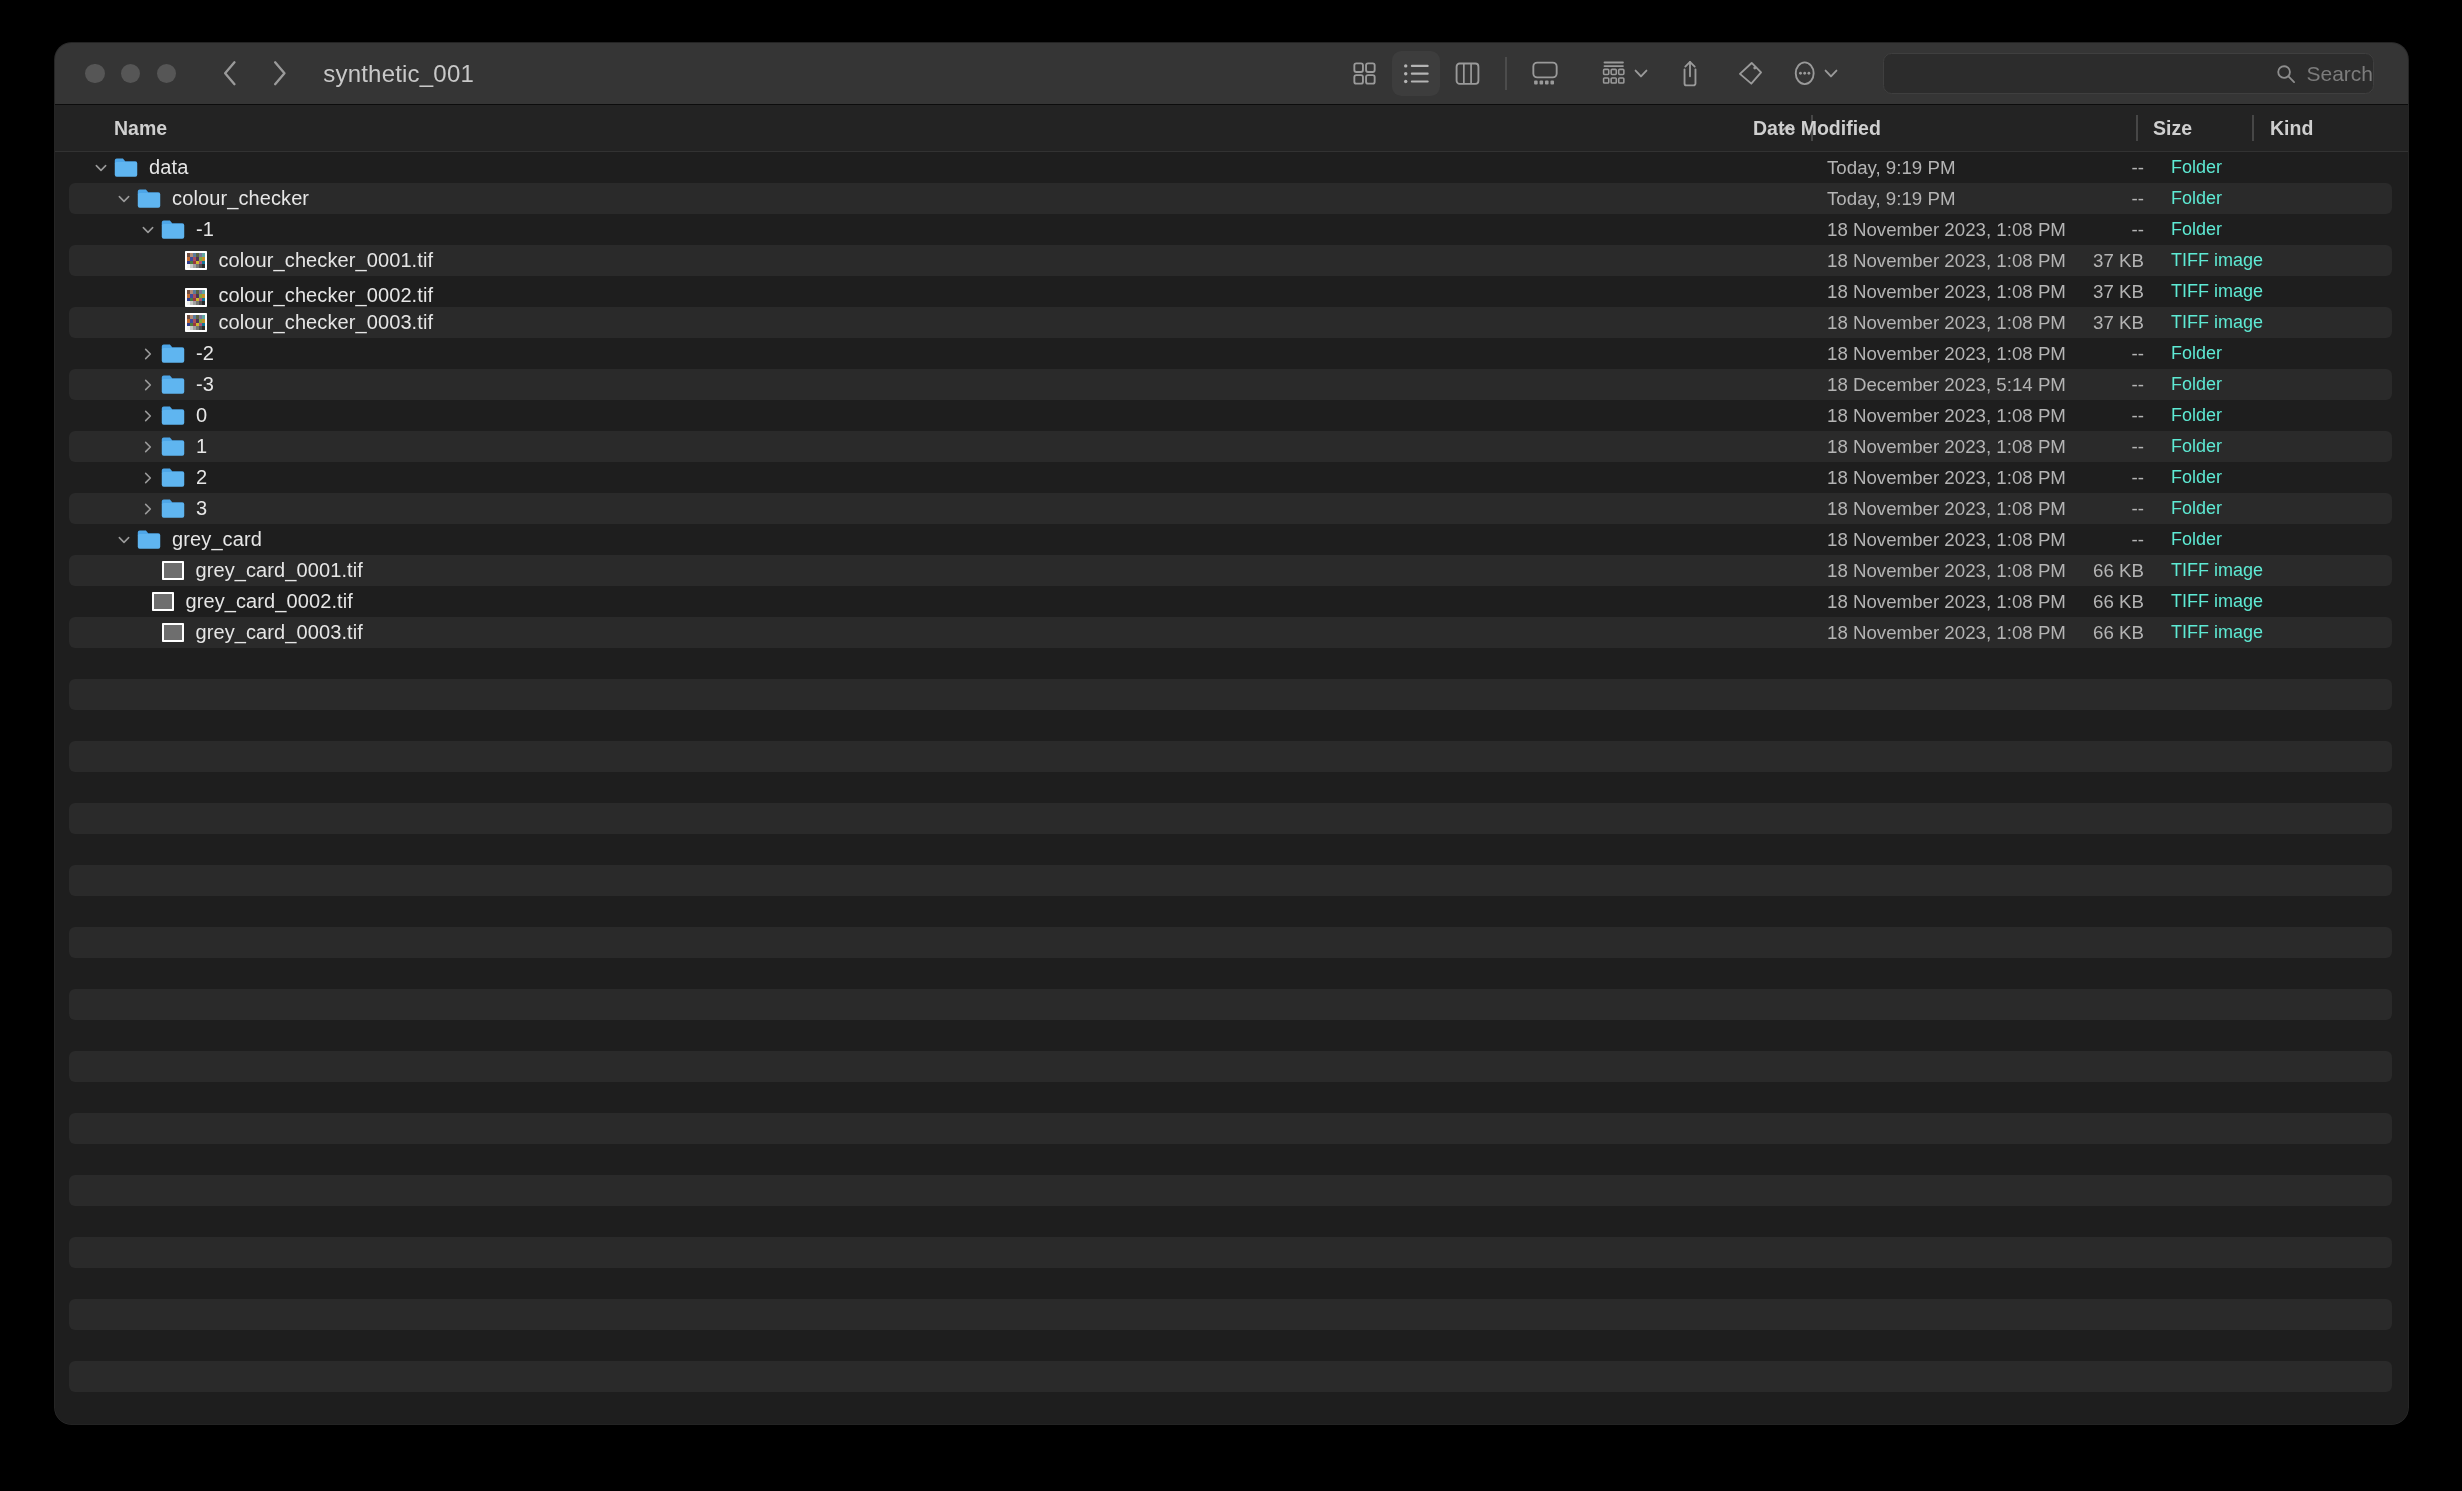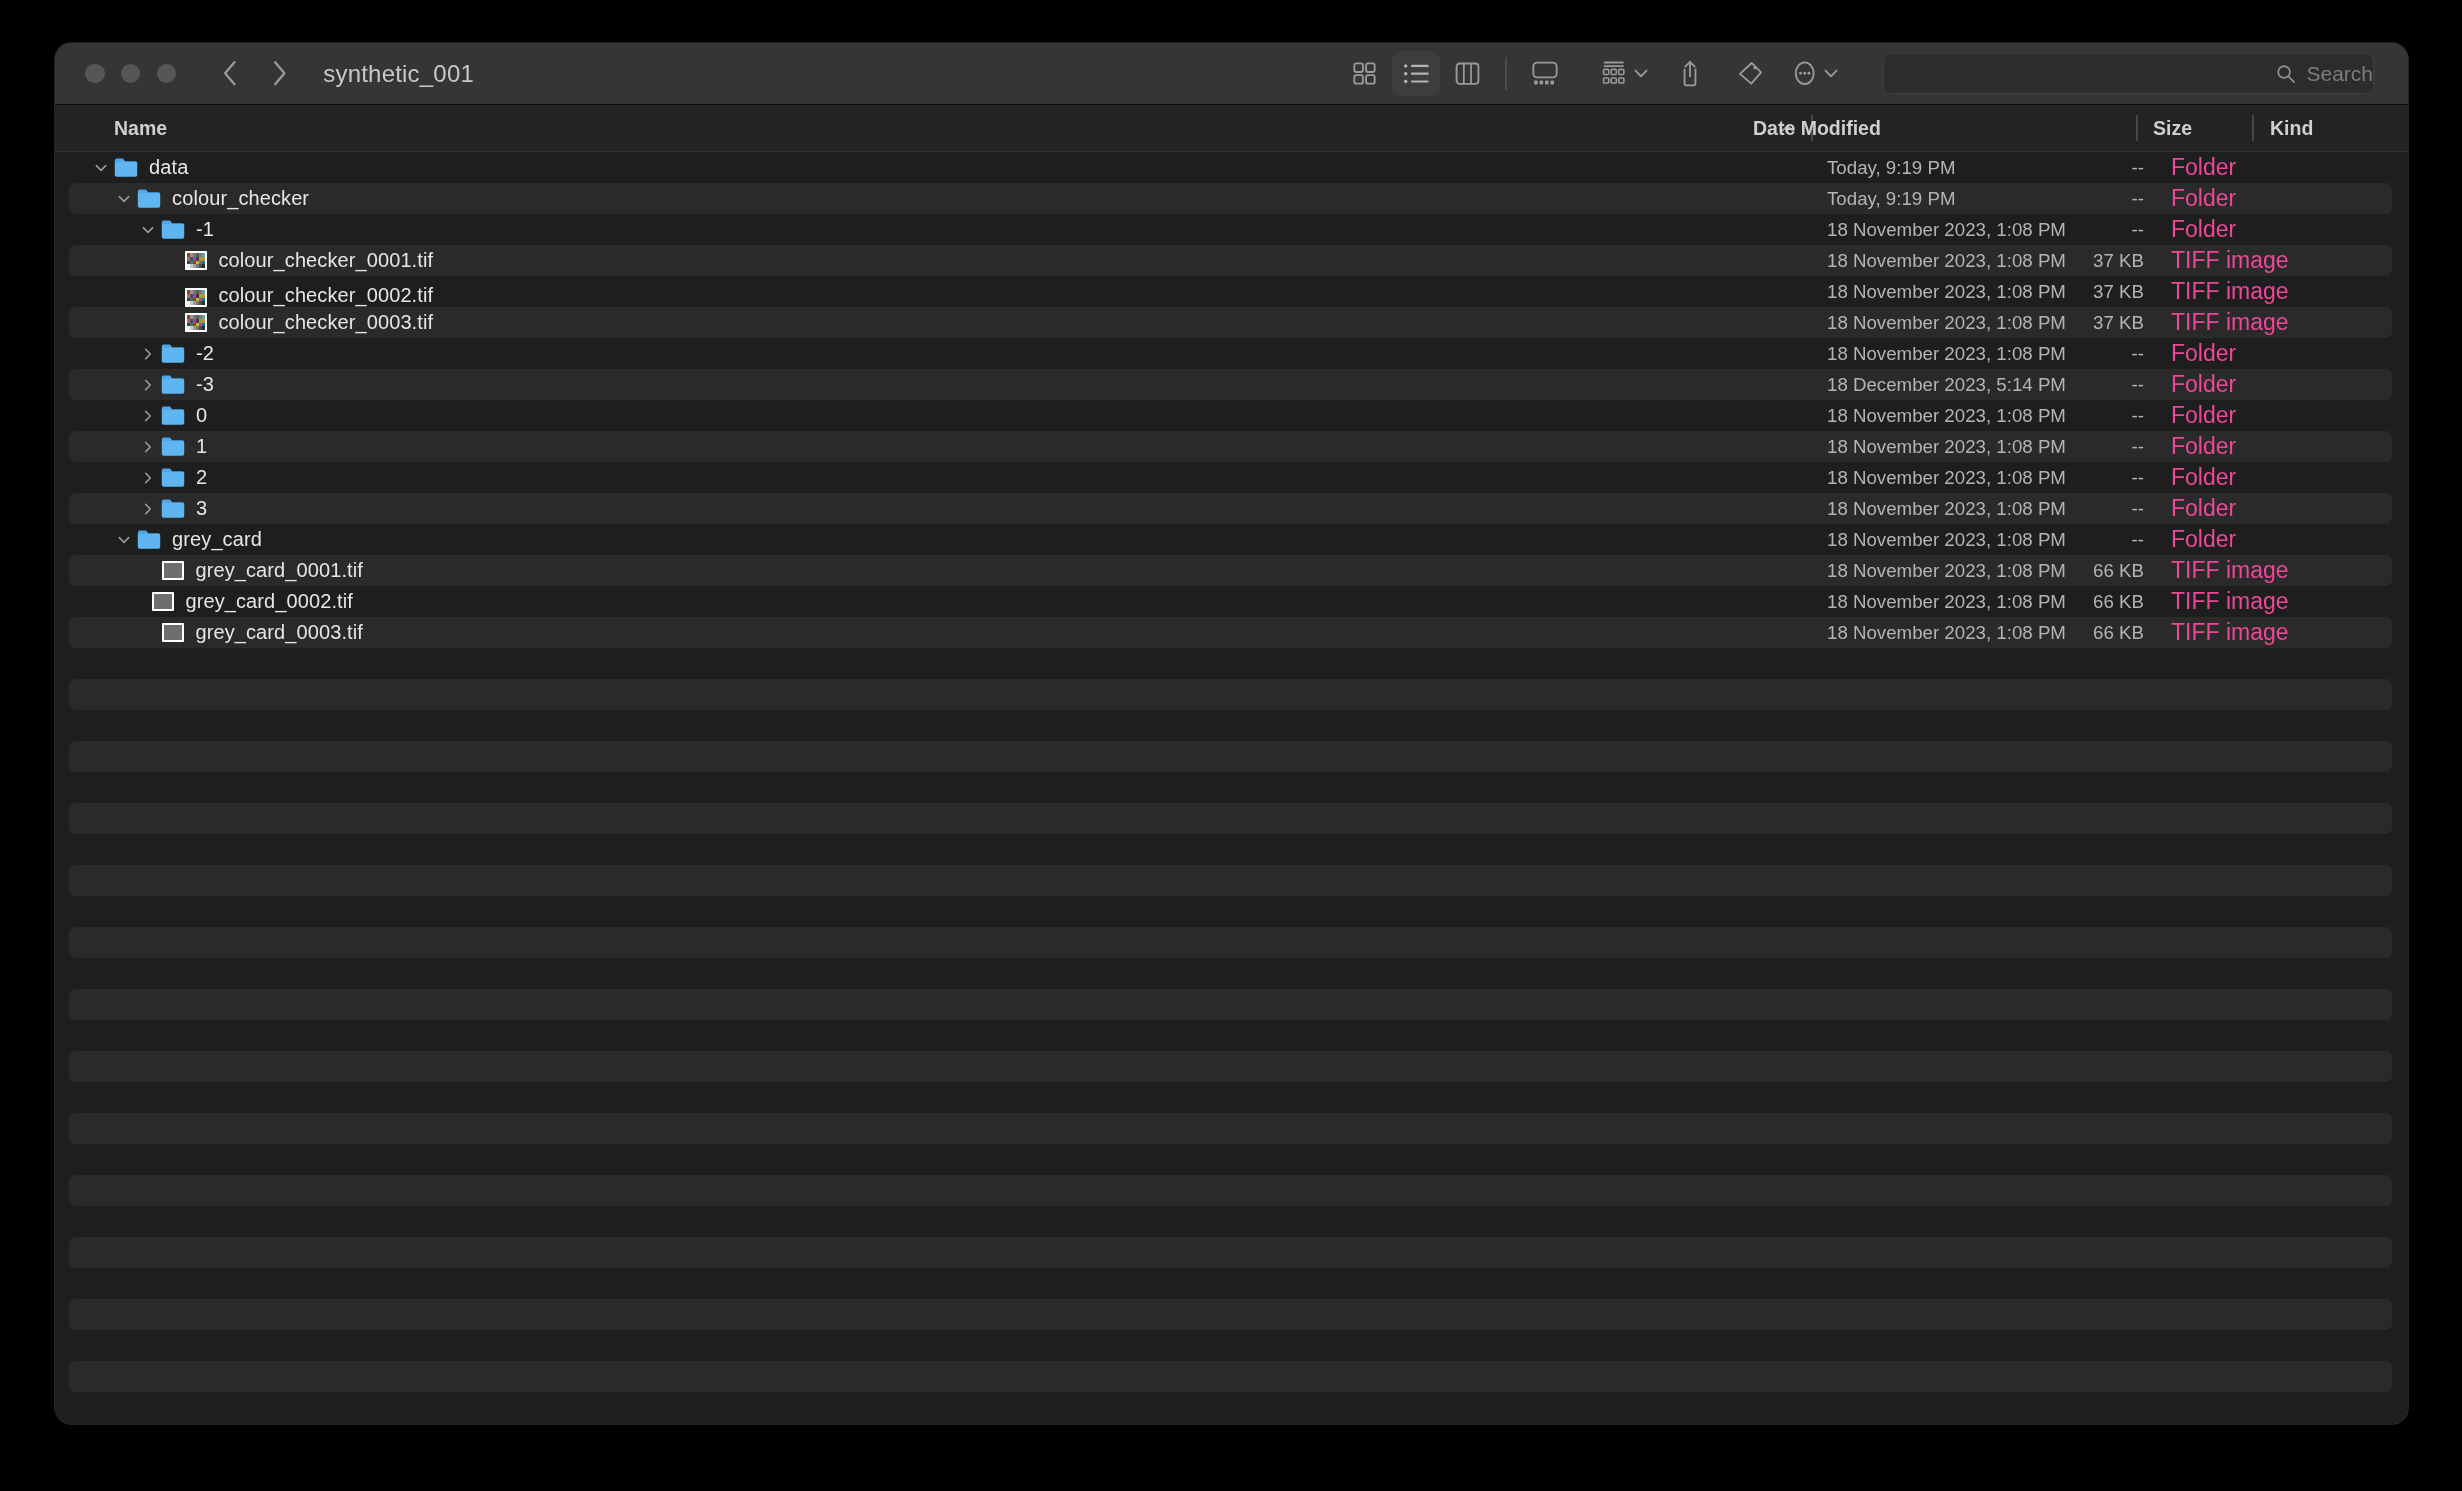--- a/index.html
+++ b/index.html
@@ -253,22 +253,22 @@
     color: #b4b4b4;
     text-align: right;
     white-space: nowrap;
   }
   .cell-kind {
     position: absolute;
     left: 2102px;
     top: 0;
     height: 31px;
     line-height: 31px;
-    font-size: 23px;
-    color: #ec4899;
+    font-size: 18px;
+    color: #5eead4;
     white-space: nowrap;
   }
 </style>
 </head>
 <body>
 
 <div id="finder-window">
 
   <div id="titlebar">
 

